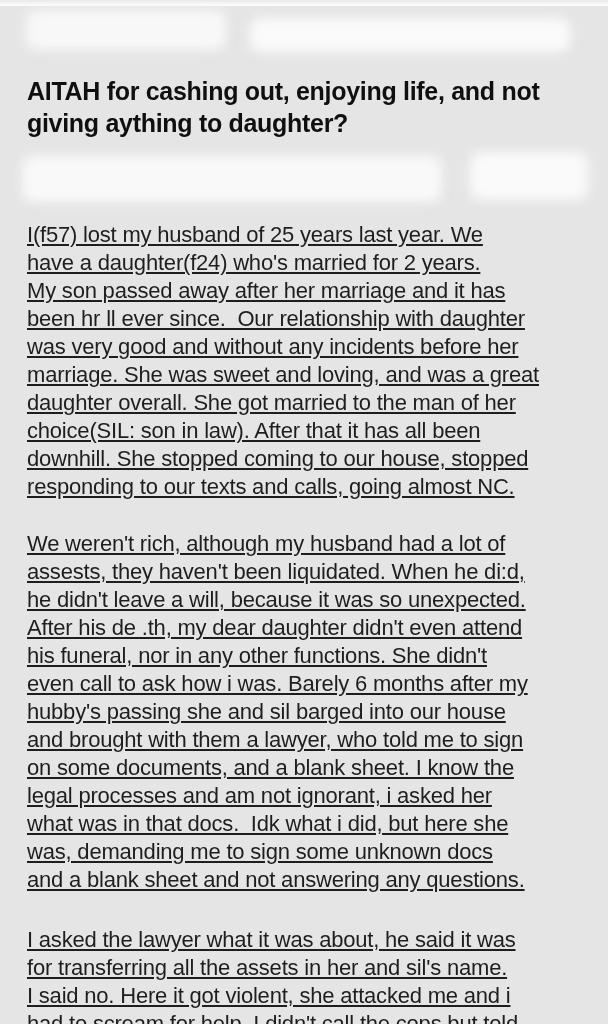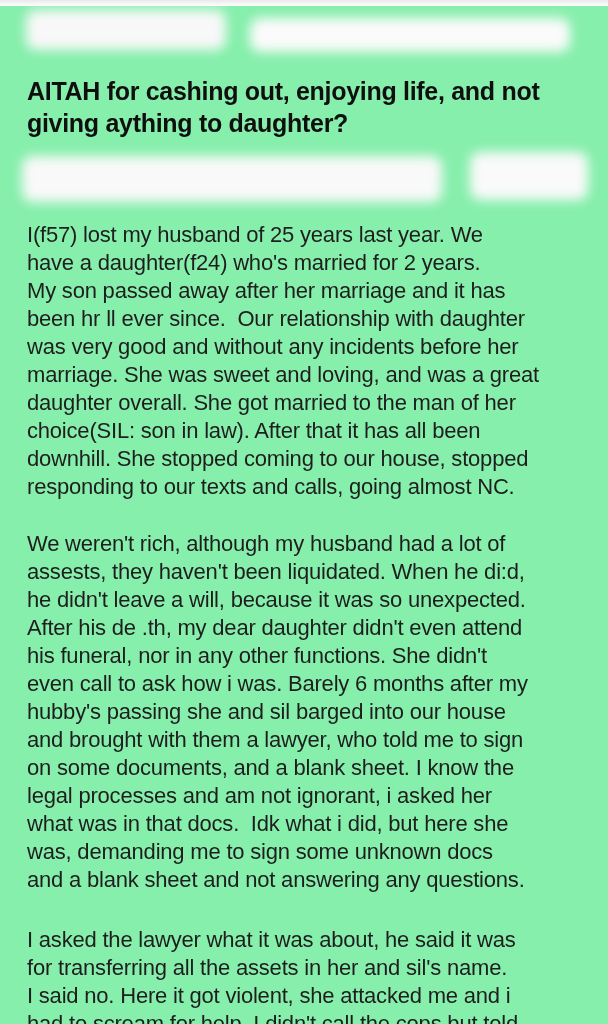--- a/index.html
+++ b/index.html
@@ -5,21 +5,21 @@
   html, body {
     margin: 0;
     padding: 0;
     background: #ffffff;
   }
   .page {
     position: relative;
     width: 608px;
     height: 1024px;
     overflow: hidden;
-    background: #86efac;
+    background: #e5e5e5;
     font-family: "Liberation Sans", "DejaVu Sans", sans-serif;
   }
   .top-shade {
     position: absolute;
     top: 0; left: 0;
     width: 100%;
     height: 6px;
     background: linear-gradient(to bottom, #e9e9e9, #ffffff);
     pointer-events: none;
   }
@@ -48,20 +48,21 @@
     white-space: pre;
   }
   .para {
     margin: 0;
     font-size: 22px;
     line-height: 28px;
     font-weight: 400;
     color: #1e1e1e;
     letter-spacing: -0.2px;
     white-space: pre;
+    text-decoration: underline;
   }
   .p1 { margin-top: 82px; }
   .p2 { margin-top: 29px; }
   .p3 { margin-top: 32px; }
 </style>
 </head>
 <body>
 
 <div class="page">
   <div class="top-shade"></div>

